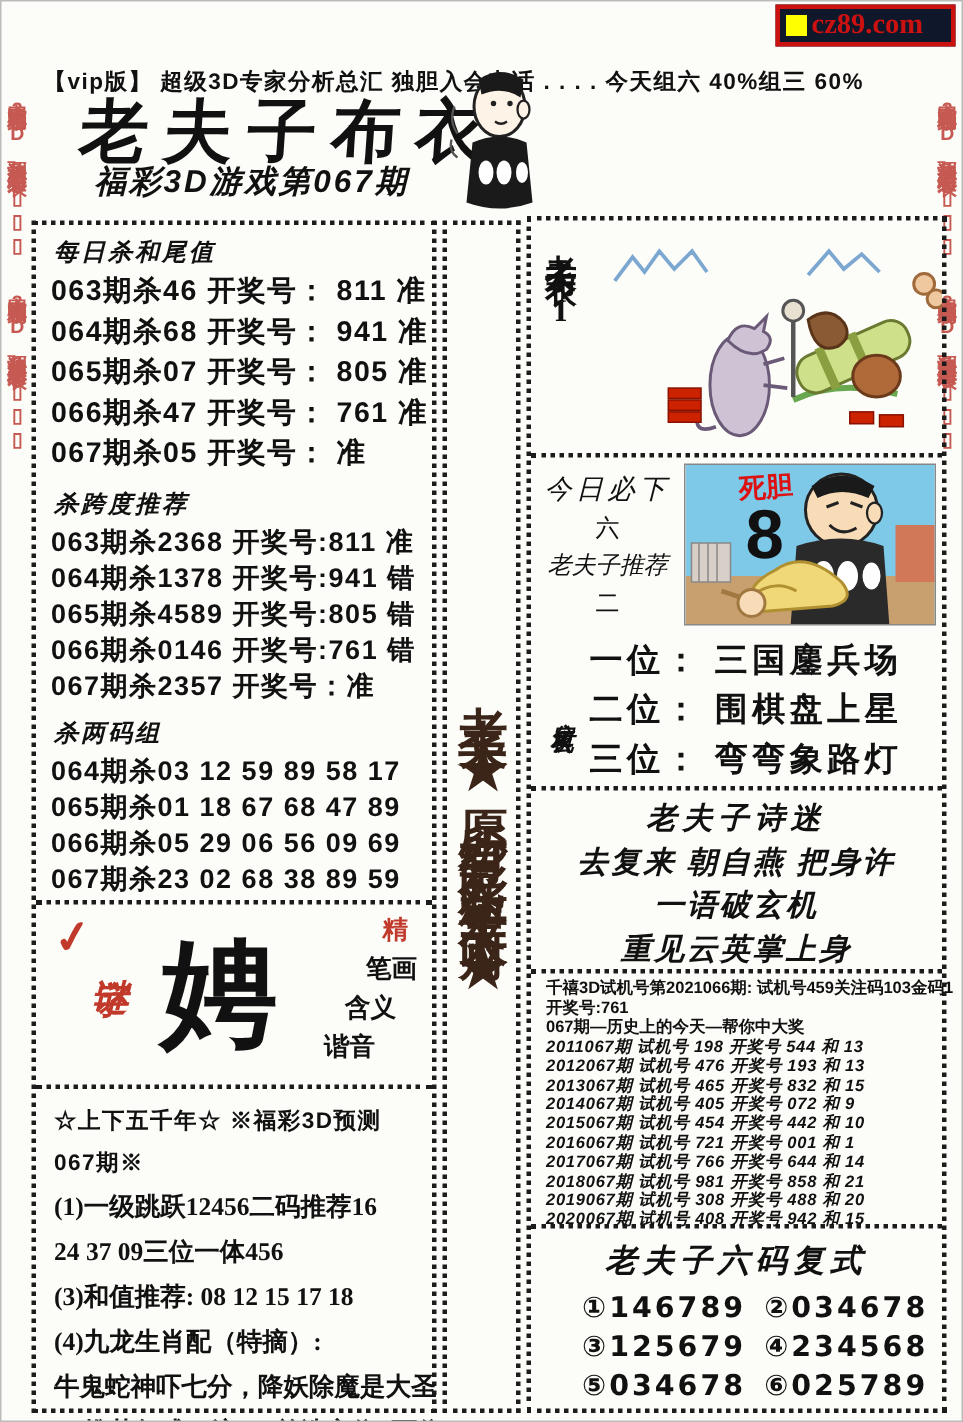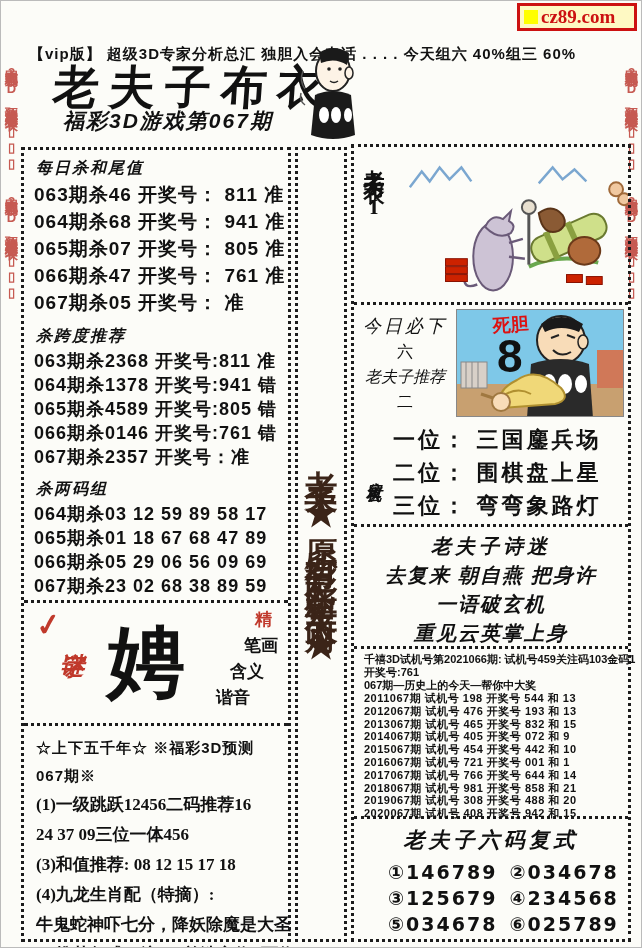--- a/index.html
+++ b/index.html
@@ -15,21 +15,21 @@
     position:absolute; top:58px; bottom:0; width:20px;
     writing-mode:vertical-rl; text-orientation:upright;
     font-size:13px; font-weight:bold; color:#c65a52; letter-spacing:1px;
     line-height:20px; overflow:hidden; text-align:left;
   }
   .side-text.left { left:0; }
   .side-text.right { right:0; }
   
   .logo-box {
     position:absolute; top:2px; right:4px; height:28px; width:120px;
-    border:3px solid #cc1111; background:#fef9c3;
+    border:3px solid #cc1111; background:#0f172a;
     display:flex; align-items:center; padding:0 4px; gap:3px;
   }
   .logo-square { width:14px; height:14px; background:#ffff00; }
   .logo-text { font-family:"Liberation Serif", serif; font-size:19px; color:#cc1111; font-weight:bold; }
   .vip-line {
     position:absolute; left:28px; top:44px; width:590px;
     font-size:15px; font-weight:bold; letter-spacing:1px; white-space:nowrap;
   }
   .main-title {
     position:absolute; left:52px; top:56px; font-size:46px; font-weight:bold;
@@ -95,21 +95,21 @@
   .pos-rows { flex:1; padding-left:6px; }
   .pos-row { font-size:22px; font-weight:bold; line-height:33px; letter-spacing:3px;
     font-family:"Liberation Serif", serif; }
   .poem { height:122px; text-align:center; padding-top:4px; }
   .poem-title { font-size:20px; font-weight:bold; font-style:italic; letter-spacing:4px; line-height:30px;
     font-family:"Liberation Serif", serif; }
   .poem-line { font-size:20px; font-weight:bold; font-style:italic; letter-spacing:2px; line-height:29px;
     font-family:"Liberation Serif", serif; }
   .machine { height:170px; padding:4px 2px 0 10px; }
   .m-line { font-size:11px; font-weight:bold; line-height:13px; white-space:nowrap; }
-  .m-row  { font-size:11px; font-weight:bold; line-height:12.8px; white-space:nowrap; letter-spacing:0.5px; }
+  .m-row  { font-size:11px; font-weight:bold; line-height:12.8px; white-space:nowrap; letter-spacing:0.5px;font-style:italic; }
   .sixcode { flex:1; text-align:center; padding-top:6px; }
   .six-title { font-size:21px; font-weight:bold; font-style:italic; letter-spacing:4px; line-height:30px;
     font-family:"Liberation Serif", serif; }
   .six-grid { display:grid; grid-template-columns:1fr 1fr; width:230px; margin:6px auto 0; row-gap:4px; }
   .six-item { font-size:19px; font-weight:bold; letter-spacing:2px; font-family:"DejaVu Sans", sans-serif;
     text-align:left; padding-left:12px; }
 </style>
 </head>
 <body>
 

